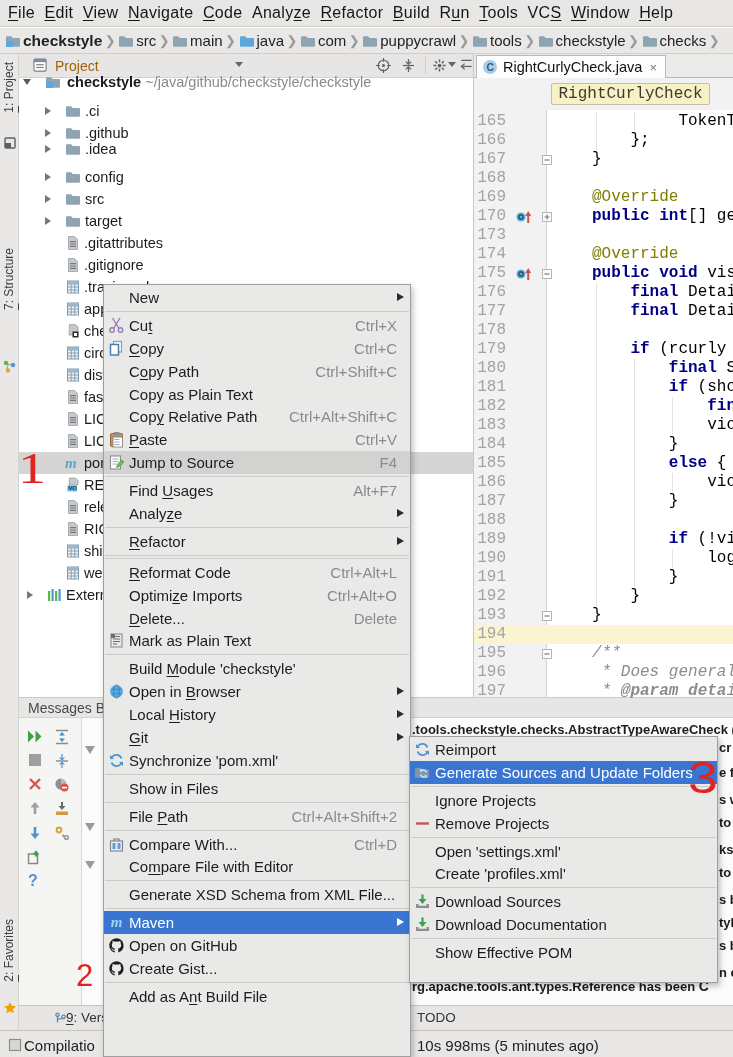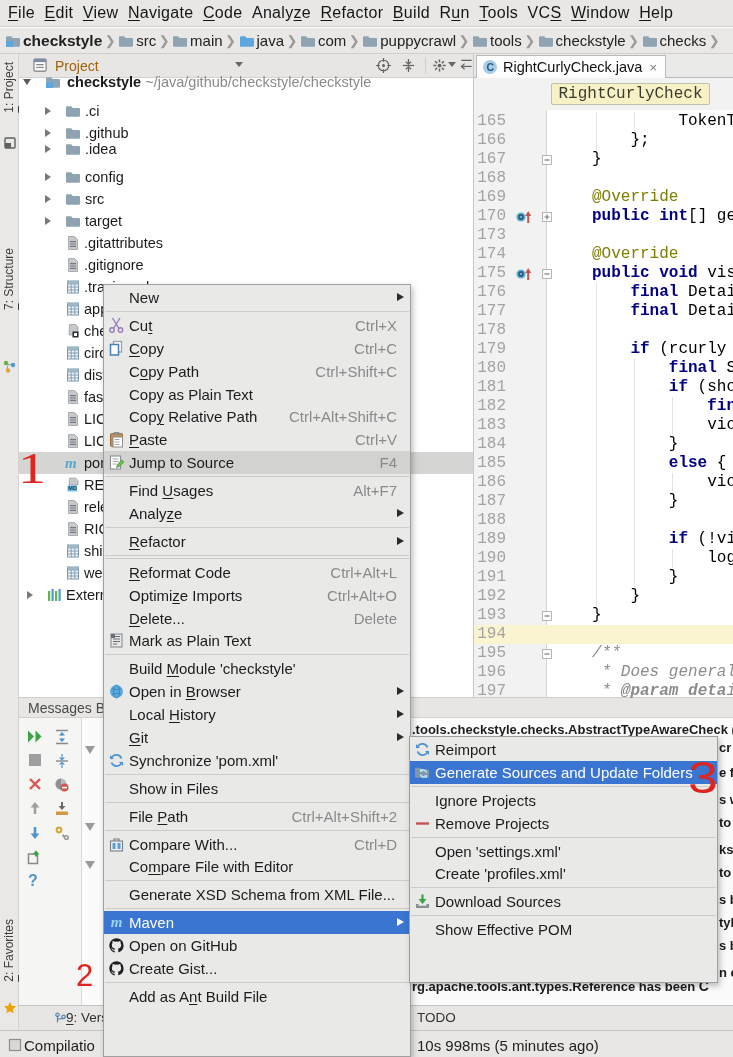--- a/index.html
+++ b/index.html
@@ -787,20 +787,28 @@
       </div>
 <div class="msep"></div>
 <div class="mi ">
         <svg class="ic" viewBox="0 0 17 17">
           <path d="M8.5 1.5v7" stroke="#3ba345" stroke-width="2.2"></path>
           <path d="M4.5 6L8.5 11l4-5z" fill="#3ba345"></path>
           <path d="M2 11v4h13v-4h-2.5v1.8h-8V11z" fill="#8a8f94"></path>
         </svg>
         <span class="lbl">Download Sources</span>
       </div>
+<div class="mi ">
+        <svg class="ic" viewBox="0 0 17 17">
+          <path d="M8.5 1.5v7" stroke="#3ba345" stroke-width="2.2"></path>
+          <path d="M4.5 6L8.5 11l4-5z" fill="#3ba345"></path>
+          <path d="M2 11v4h13v-4h-2.5v1.8h-8V11z" fill="#8a8f94"></path>
+        </svg>
+        <span class="lbl">Download Documentation</span>
+      </div>
 <div class="msep"></div>
 <div class="mi ">
         <span class="lbl">Show Effective POM</span>
       </div>
 </div>
 
 <div class="red" style="left:18px;top:442px;font-size:45px;font-family:'Liberation Serif',serif;transform:scaleX(1.25);transform-origin:left top;">1</div>
 <div class="red" style="left:76px;top:958px;font-size:31px;">2</div>
 <div class="red" style="left:688px;top:753px;font-size:44px;transform:scaleX(1.22);transform-origin:left top;">3</div>
 

